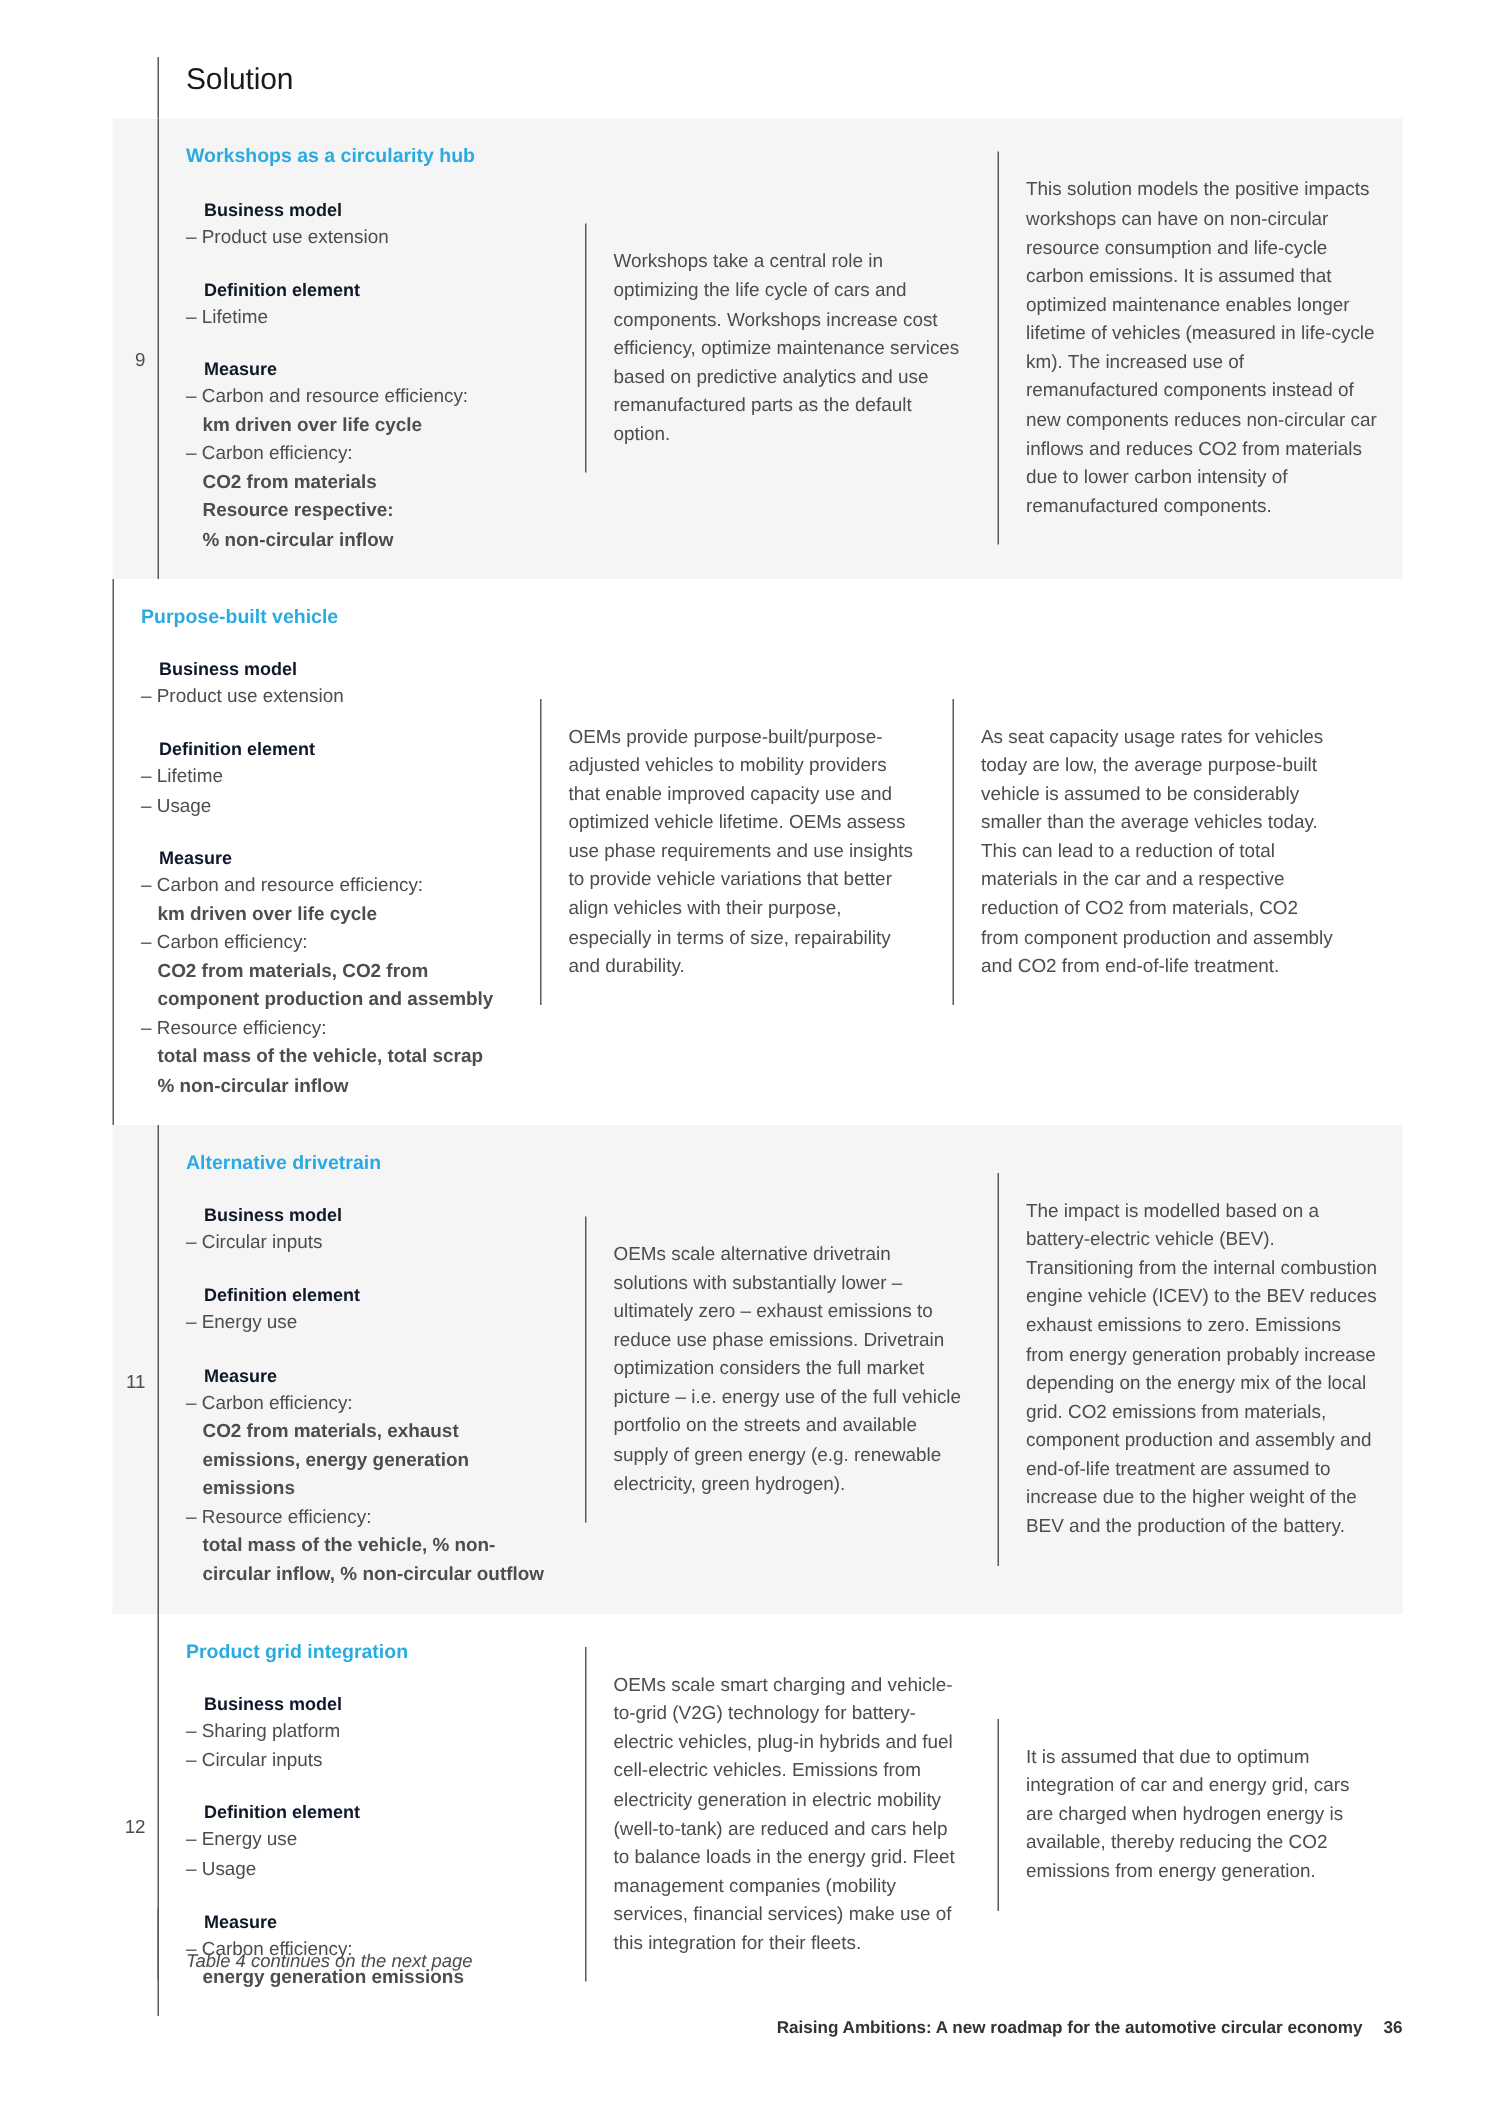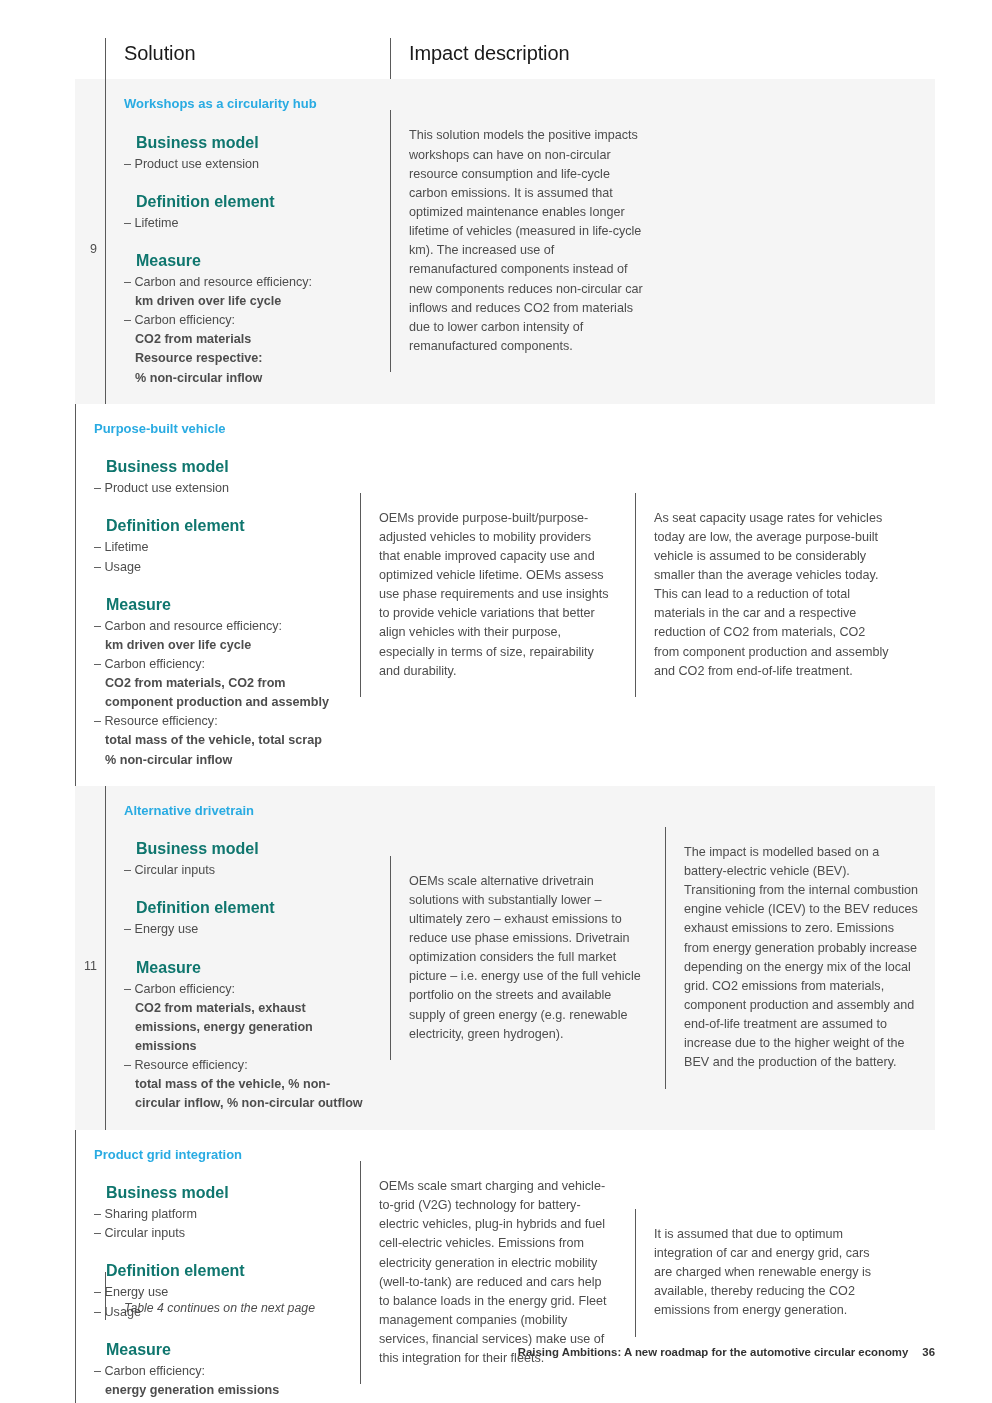--- a/index.html
+++ b/index.html
@@ -98,22 +98,22 @@
   .sol-title {
     color: #29abe2;
     font-weight: bold;
     font-size: 13px;
     line-height: 1.35;
     margin-bottom: 18px;
   }
 
   .sub-head {
     font-weight: bold;
-    font-size: 16px;
-    color: #0f766e;
+    font-size: 12px;
+    color: #0f172a;
     line-height: 1.5;
     margin-top: 0;
     padding-left: 12px;
   }
 
   .sub-block { margin-bottom: 16px; }
   .sub-block:last-child { margin-bottom: 0; }
 
   .bullet {
     font-size: 12.6px;
@@ -183,23 +183,20 @@
 
 <div class="page">
 
   <div class="table">
 
     <div class="row header-row">
       <div class="c-num"></div>
       <div class="c-sol">
         <div class="col-title">Solution</div>
       </div>
-      <div class="c-imp">
-        <div class="col-title">Impact description</div>
-      </div>
     </div>
 
     <div id="rows-host">
         <div class="row shaded">
           <div class="c-num">9</div>
           <div class="c-sol">
             <div class="sol-title">Workshops as a circularity hub</div>
             <div class="sub-block">
               <div class="sub-head">Business model</div>
               <div class="bullet">– Product use extension</div>
@@ -210,20 +207,23 @@
             </div>
             <div class="sub-block">
               <div class="sub-head">Measure</div>
               <div class="bullet">– Carbon and resource efficiency:</div>
               <div class="bullet cont">km driven over life cycle</div>
               <div class="bullet">– Carbon efficiency:</div>
               <div class="bullet cont">CO2 from materials</div>
               <div class="bullet cont">Resource respective:</div>
               <div class="bullet cont">% non-circular inflow</div>
             </div>
+          </div>
+          <div class="c-desc">
+            <div class="body-text">Workshops take a central role in optimizing the life cycle of cars and components. Workshops increase cost efficiency, optimize maintenance services based on predictive analytics and use remanufactured parts as the default option.</div>
           </div>
           <div class="c-imp">
             <div class="body-text">This solution models the positive impacts workshops can have on non-circular resource consumption and life-cycle carbon emissions. It is assumed that optimized maintenance enables longer lifetime of vehicles (measured in life-cycle km). The increased use of remanufactured components instead of new components reduces non-circular car inflows and reduces CO2 from materials due to lower carbon intensity of remanufactured components.</div>
           </div>
         </div>
         <div class="row">
           <div class="c-sol">
             <div class="sol-title">Purpose-built vehicle</div>
             <div class="sub-block">
               <div class="sub-head">Business model</div>
@@ -277,20 +277,21 @@
             </div>
           </div>
           <div class="c-desc">
             <div class="body-text">OEMs scale alternative drivetrain solutions with substantially lower – ultimately zero – exhaust emissions to reduce use phase emissions. Drivetrain optimization considers the full market picture – i.e. energy use of the full vehicle portfolio on the streets and available supply of green energy (e.g. renewable electricity, green hydrogen).</div>
           </div>
           <div class="c-imp">
             <div class="body-text">The impact is modelled based on a battery-electric vehicle (BEV). Transitioning from the internal combustion engine vehicle (ICEV) to the BEV reduces exhaust emissions to zero. Emissions from energy generation probably increase depending on the energy mix of the local grid. CO2 emissions from materials, component production and assembly and end-of-life treatment are assumed to increase due to the higher weight of the BEV and the production of the battery.</div>
           </div>
         </div>
         <div class="row">
+          <div class="c-num">12</div>
           <div class="c-sol">
             <div class="sol-title">Product grid integration</div>
             <div class="sub-block">
               <div class="sub-head">Business model</div>
               <div class="bullet">– Sharing platform</div>
               <div class="bullet">– Circular inputs</div>
             </div>
             <div class="sub-block">
               <div class="sub-head">Definition element</div>
               <div class="bullet">– Energy use</div>
@@ -299,21 +300,21 @@
             <div class="sub-block">
               <div class="sub-head">Measure</div>
               <div class="bullet">– Carbon efficiency:</div>
               <div class="bullet cont">energy generation emissions</div>
             </div>
           </div>
           <div class="c-desc">
             <div class="body-text">OEMs scale smart charging and vehicle-to-grid (V2G) technology for battery-electric vehicles, plug-in hybrids and fuel cell-electric vehicles. Emissions from electricity generation in electric mobility (well-to-tank) are reduced and cars help to balance loads in the energy grid. Fleet management companies (mobility services, financial services) make use of this integration for their fleets.</div>
           </div>
           <div class="c-imp">
-            <div class="body-text">It is assumed that due to optimum integration of car and energy grid, cars are charged when renewable energy is available, thereby reducing the CO2 emissions from energy generation.</div>
+            <div class="body-text">It is assumed that due to optimum integration of car and energy grid, cars are charged when hydrogen energy is available, thereby reducing the CO2 emissions from energy generation.</div>
           </div>
         </div>
       </div>
 
   </div>
 
   <div class="note-wrap">
     <div class="note-gutter"></div>
     <div class="note-body">
       <span class="note-text">Table 4 continues on the next page</span>

